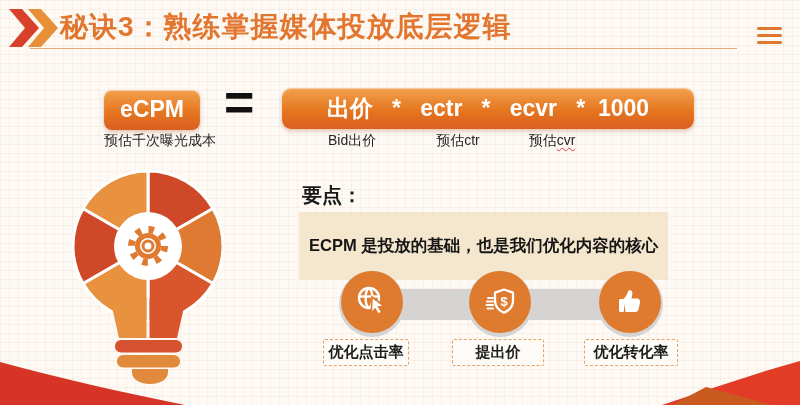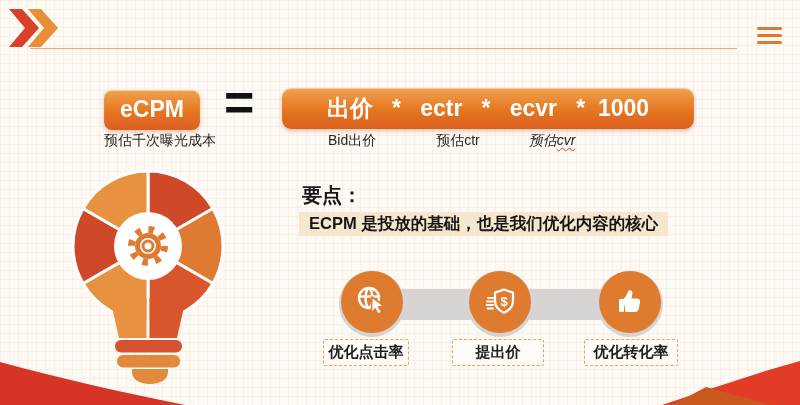--- a/index.html
+++ b/index.html
@@ -34,26 +34,26 @@
     border-radius:9px;color:#fff;font-weight:bold;
     box-shadow:0 2px 4px rgba(170,80,30,.35), inset 0 1px 1px rgba(255,255,255,.5);}
   .pill-ecpm{left:104px;top:90px;width:96px;height:40px;font-size:23px;border-radius:8px;}
   .pill-ecpm .ul-dotted{border-bottom:2px dotted rgba(230,90,80,.55);line-height:1.05;}
   .pill-expr{left:282px;top:88px;width:412px;height:41px;font-size:23px;white-space:pre;border-radius:9px;}
   .equals{position:absolute;left:224px;top:72px;font-size:52px;font-weight:900;color:#111;}
   .caption{position:absolute;top:132px;font-size:14px;color:#262626;text-align:center;white-space:nowrap;margin-left:8px;}
   .cap-ecpm{left:92px;width:120px;}
   .cap-bid{left:288px;width:70px;padding-left:32px;}
   .cap-ctr{left:418px;width:64px;}
-  .cap-cvr{left:512px;width:64px;font-style:italic;}
+  .cap-cvr{left:512px;width:64px;}
   .wavy{text-decoration:underline wavy #E04038 1px;text-underline-offset:2px;}
   
   .kp-heading{position:absolute;left:302px;top:182px;font-size:20px;font-weight:bold;color:#181818;}
   .kp-highlight{position:absolute;left:299px;top:212px;background:var(--highlight-bg);
-    font-size:16.5px;font-weight:bold;color:#151515;padding:1px 10px;white-space:nowrap;}
+    font-size:16.5px;font-weight:bold;color:#151515;padding:23px 10px;white-space:nowrap;}
   
   .connector{position:absolute;left:334px;top:265px;}
   .action-circle{position:absolute;top:271px;width:62px;height:62px;border-radius:50%;
     background:var(--circle-orange);display:flex;align-items:center;justify-content:center;}
   .ac-1{left:341px;} .ac-2{left:469px;} .ac-3{left:599px;}
   .action-label{position:absolute;top:339px;height:27px;border:1px dashed var(--dash-border);
     border-radius:2px;background:rgba(255,253,250,.65);
     display:flex;align-items:center;justify-content:center;
     font-size:15px;font-weight:bold;color:#1d1d1d;white-space:nowrap;}
   .al-1{left:323px;width:86px;} .al-2{left:452px;width:92px;} .al-3{left:584px;width:94px;}
@@ -63,20 +63,21 @@
 </style>
 </head>
 <body>
 
 <div class="stage">
 
   <svg class="chevrons" width="52" height="38" viewBox="0 0 52 38">
     <polygon points="0,0 13,0 30,19 13,38 0,38 16,19" fill="#D8402A"></polygon>
     <polygon points="19,0 32,0 49,19 32,38 19,38 35,19" fill="#E89038"></polygon>
   </svg>
+  <h1 class="title">秘诀3：熟练掌握媒体投放底层逻辑</h1>
   <div class="title-rule"></div>
   <div class="hamburger">
     <span></span>
       <span></span>
       <span></span>
   </div>
 
   <div class="pill pill-ecpm">
     <span class="ul-dotted">eCPM</span>
   </div>

